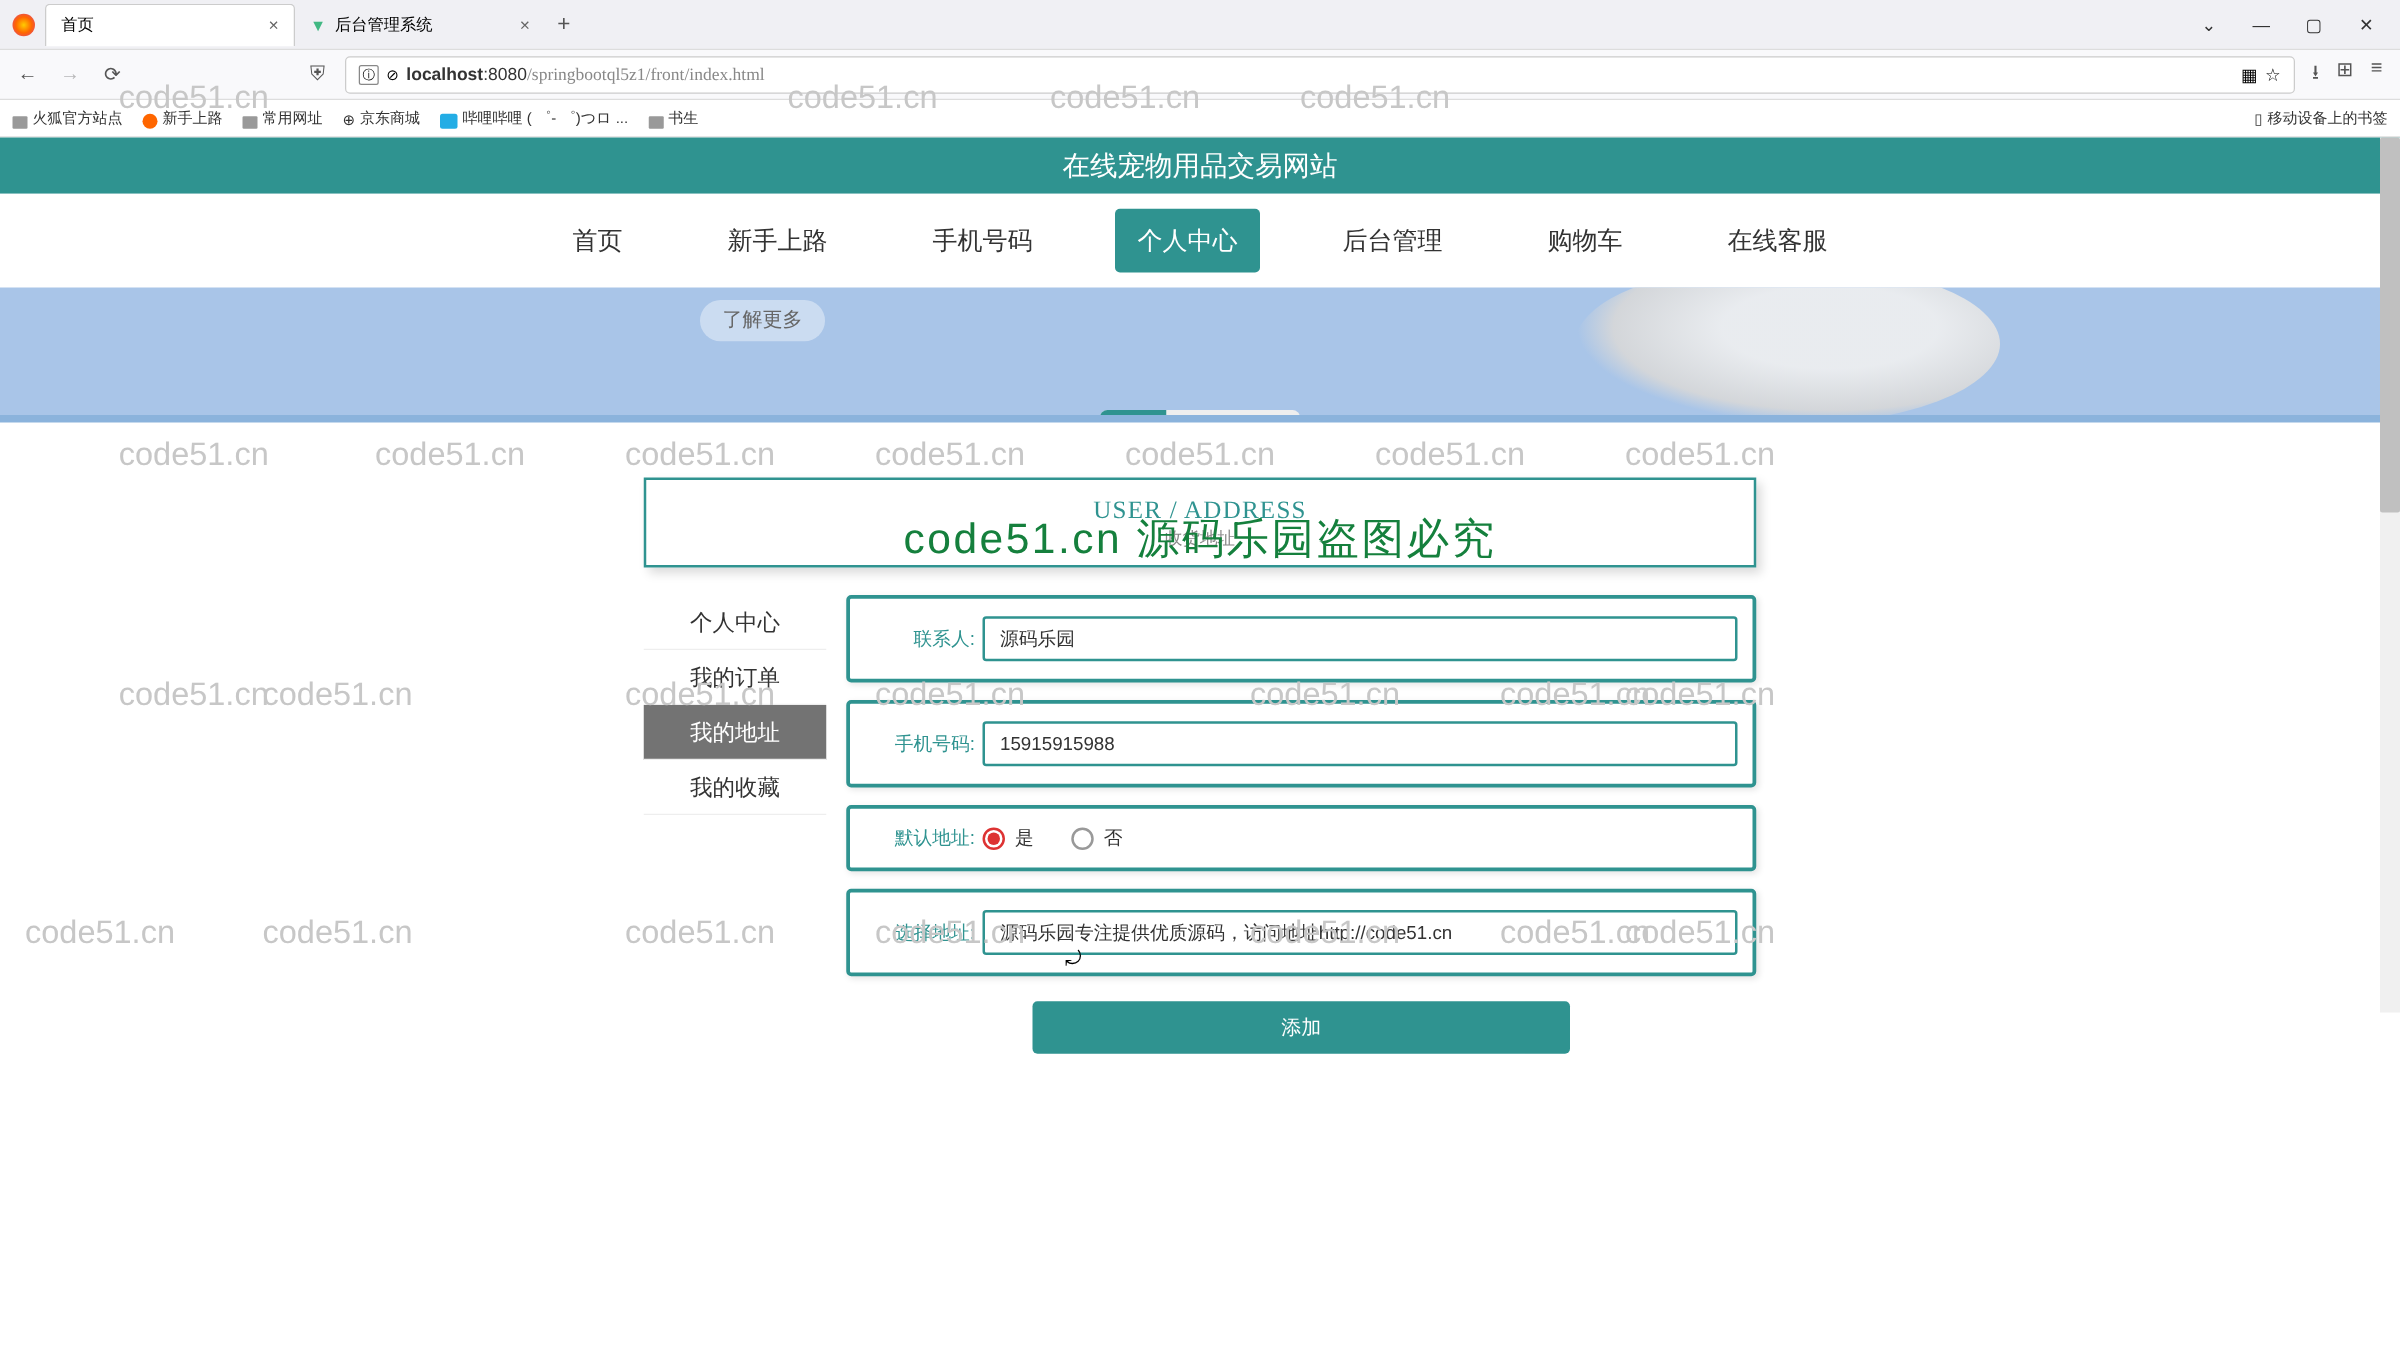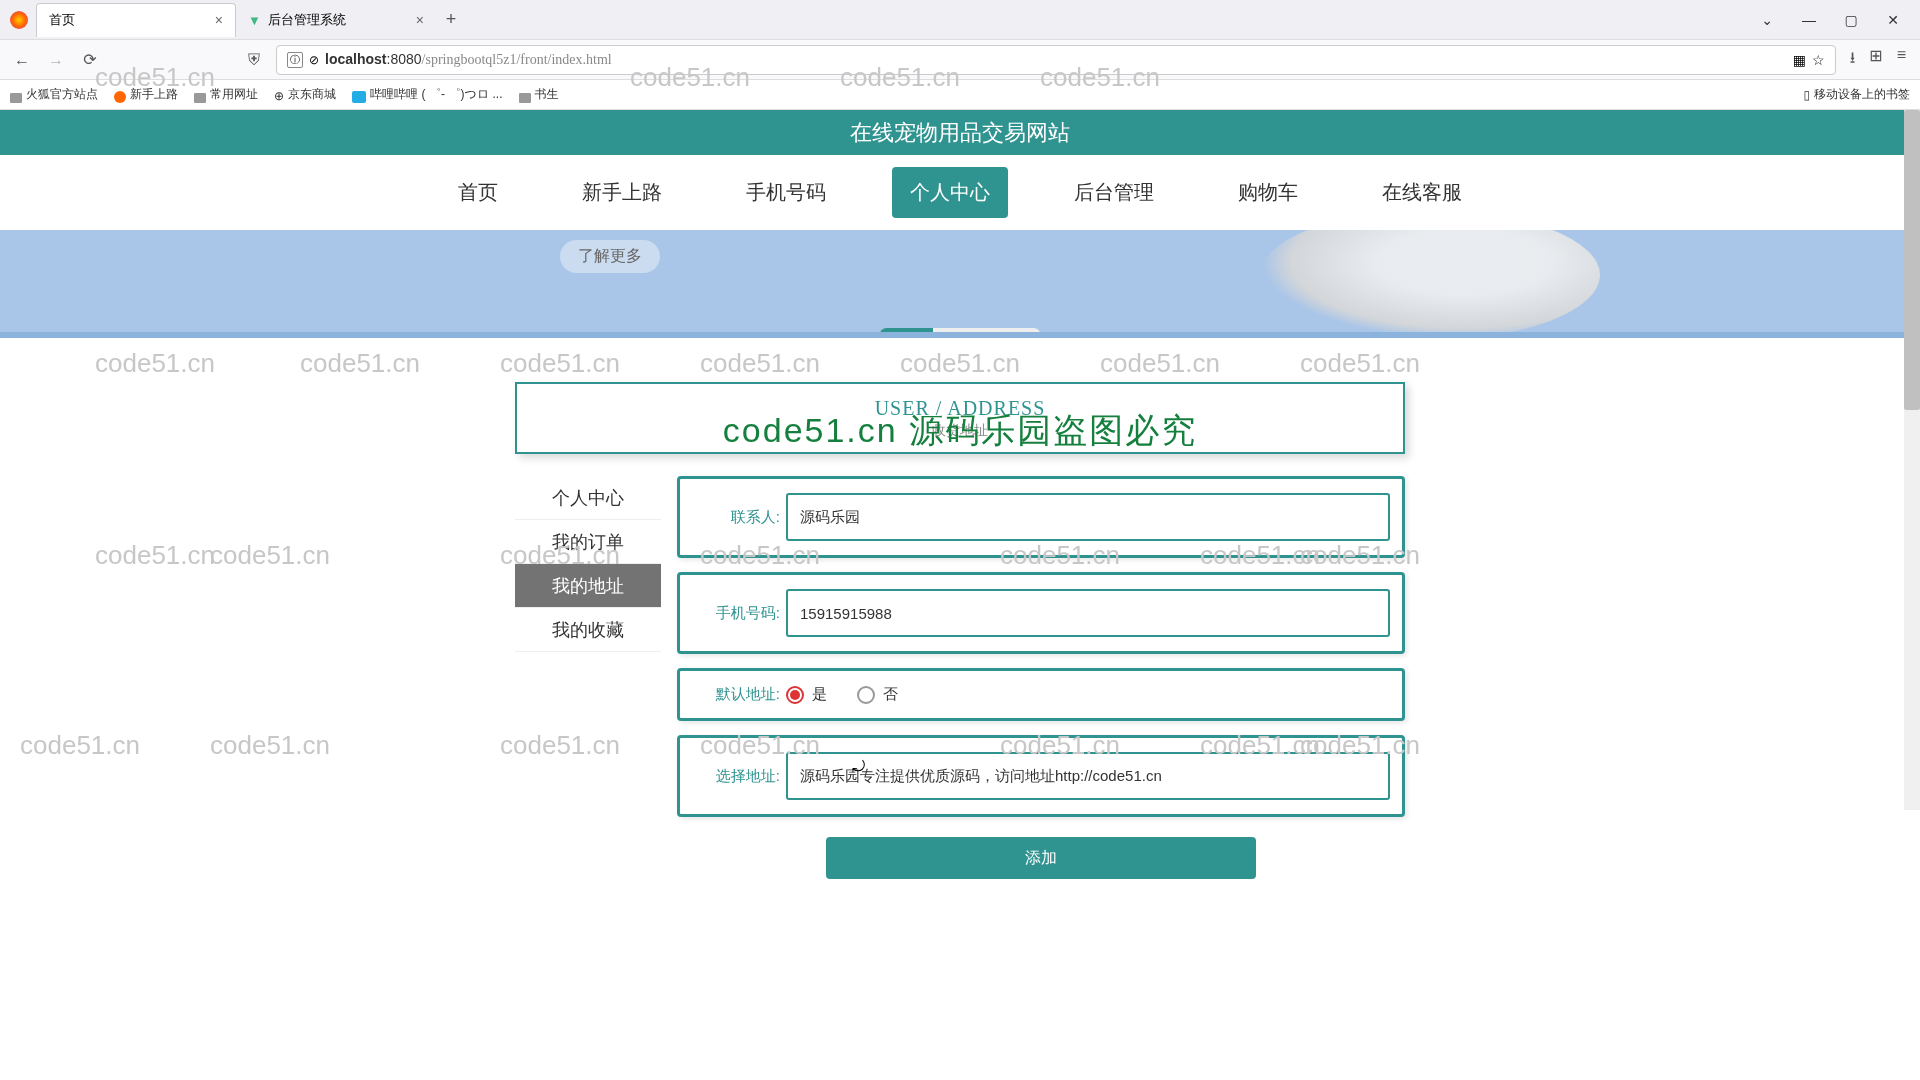--- a/index.html
+++ b/index.html
@@ -52,21 +52,21 @@
 .section-header .cn { color: #888; font-size: 14px; margin-top: 2px; }
 
 .main-row { display: flex; gap: 16px; }
 .side-menu { width: 146px; }
 .side-item { height: 44px; display: flex; align-items: center; justify-content: center; font-size: 18px; color: #333; border-bottom: 1px solid #eee; cursor: pointer; }
 .side-item.active { background: #737373; color: #fff; }
 
 .form-col { flex: 1; display: flex; flex-direction: column; gap: 14px; }
 .form-row { border: 3px solid #2f9390; border-radius: 4px; background: #fff; padding: 14px 12px; display: flex; align-items: center; box-shadow: 2px 2px 5px rgba(0,0,0,0.1); }
 .form-label { width: 88px; text-align: right; color: #2f9390; font-size: 15px; margin-right: 6px; }
-.form-input { flex: 1; height: 48px; border: 2px solid #2f9390; border-radius: 3px; padding: 0 12px; font-size: 15px; color: #333; outline: none; }
+.form-input { flex: 1; height: 36px; border: 2px solid #2f9390; border-radius: 3px; padding: 0 12px; font-size: 15px; color: #333; outline: none; }
 .radio-group { display: flex; gap: 30px; align-items: center; }
 .radio-opt { display: flex; align-items: center; gap: 8px; font-size: 15px; color: #333; cursor: pointer; }
 .radio-circ { width: 18px; height: 18px; border: 2px solid #999; border-radius: 50%; display: inline-flex; align-items: center; justify-content: center; }
 .radio-circ.checked { border-color: #d33; }
 .radio-circ.checked::after { content: ""; width: 10px; height: 10px; background: #d33; border-radius: 50%; }
 .submit-btn { width: 430px; height: 42px; background: #2f9390; color: #fff; font-size: 16px; border: none; border-radius: 4px; cursor: pointer; align-self: center; margin-top: 6px; }
 
 
 .wm { position: absolute; color: #c7c7c7; font-size: 26px; pointer-events: none; user-select: none; }
 .wm-overlay { position: absolute; left: 0; right: 0; top: 110px; bottom: 0; pointer-events: none; }

